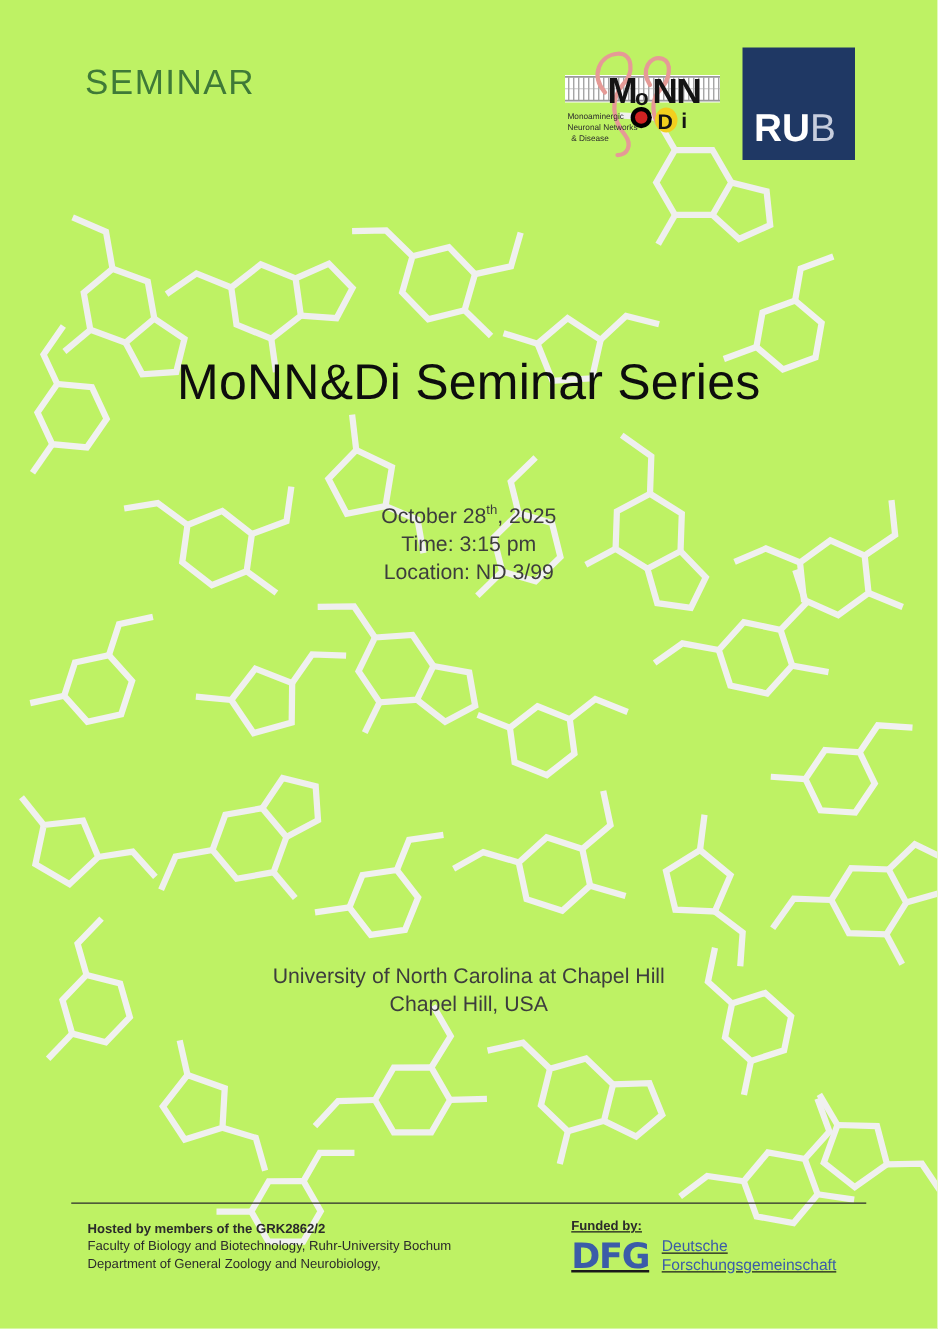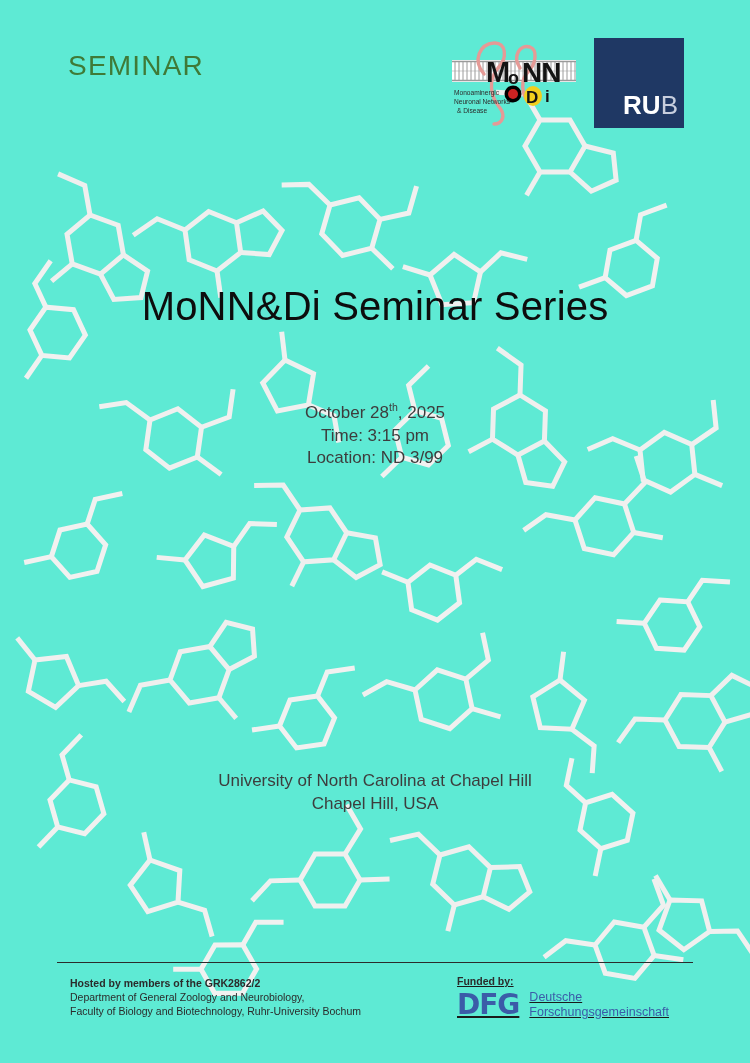--- a/index.html
+++ b/index.html
@@ -8,21 +8,21 @@
     background: #ffffff;
   }
   body {
     font-family: "Liberation Sans", sans-serif;
     color: #1a1a1a;
   }
   .poster {
     position: relative;
     width: 750px;
     height: 1063px;
-    background: #5eead4;
+    background: #bef264;
     overflow: hidden;
   }
   
   .watermark {
     position: absolute;
     inset: 0;
     width: 750px;
     height: 1063px;
     z-index: 0;
     pointer-events: none;
@@ -69,22 +69,22 @@
     width: 90px;
     height: 90px;
     background: #1f3864;
     margin-left: 4px;
   }
   .rub-text {
     position: absolute;
     left: 0;
     right: 6px;
     bottom: 10px;
-    text-align: right;
-    font-size: 26px;
+    text-align: center;
+    font-size: 31px;
     line-height: 1;
     font-weight: 700;
     color: #ffffff;
     letter-spacing: 0px;
   }
   .rub-text .b-light {
     font-weight: 400;
     color: #c7cede;
   }
   
@@ -394,22 +394,22 @@
       <div>University of North Carolina at Chapel Hill</div>
       <div>Chapel Hill, USA</div>
     </div>
 
     <div class="footer-rule"></div>
 
     <div class="footer">
 
       <div class="footer-left">
         <div class="host-line">Hosted by members of the GRK2862/2</div>
+        <div>Faculty of Biology and Biotechnology, Ruhr-University Bochum</div>
         <div>Department of General Zoology and Neurobiology,</div>
-        <div>Faculty of Biology and Biotechnology, Ruhr-University Bochum</div>
       </div>
 
       <div class="footer-right">
         <div class="funded-by">Funded by:</div>
         <div class="dfg-row">
           <div class="dfg-mark">DFG</div>
           <div class="dfg-words">
             <div>Deutsche</div>
             <div>Forschungsgemeinschaft</div>
           </div>

